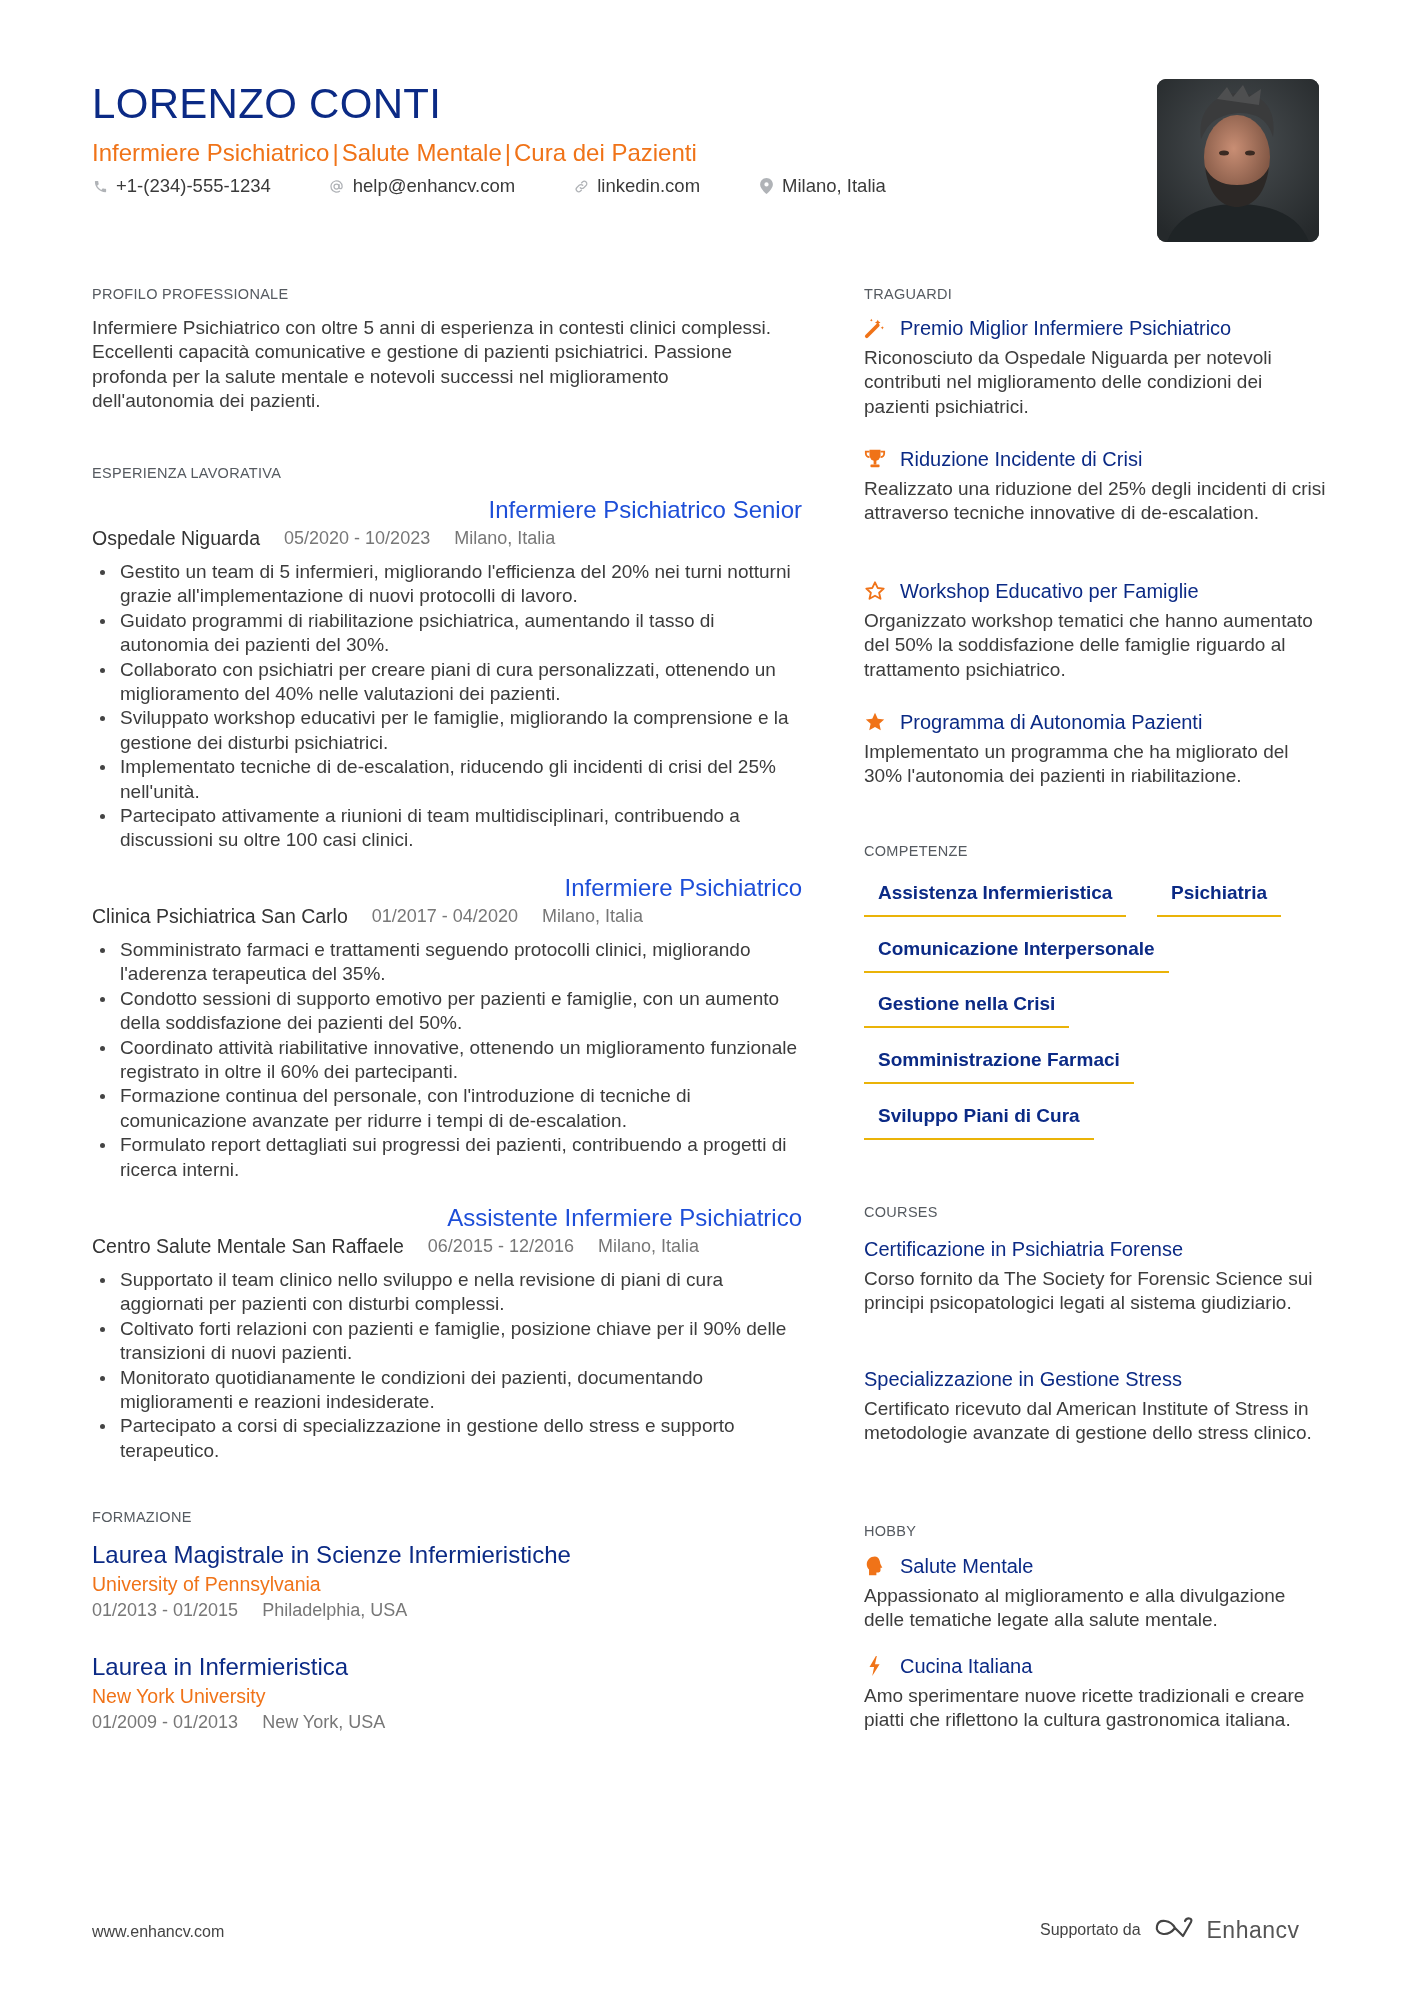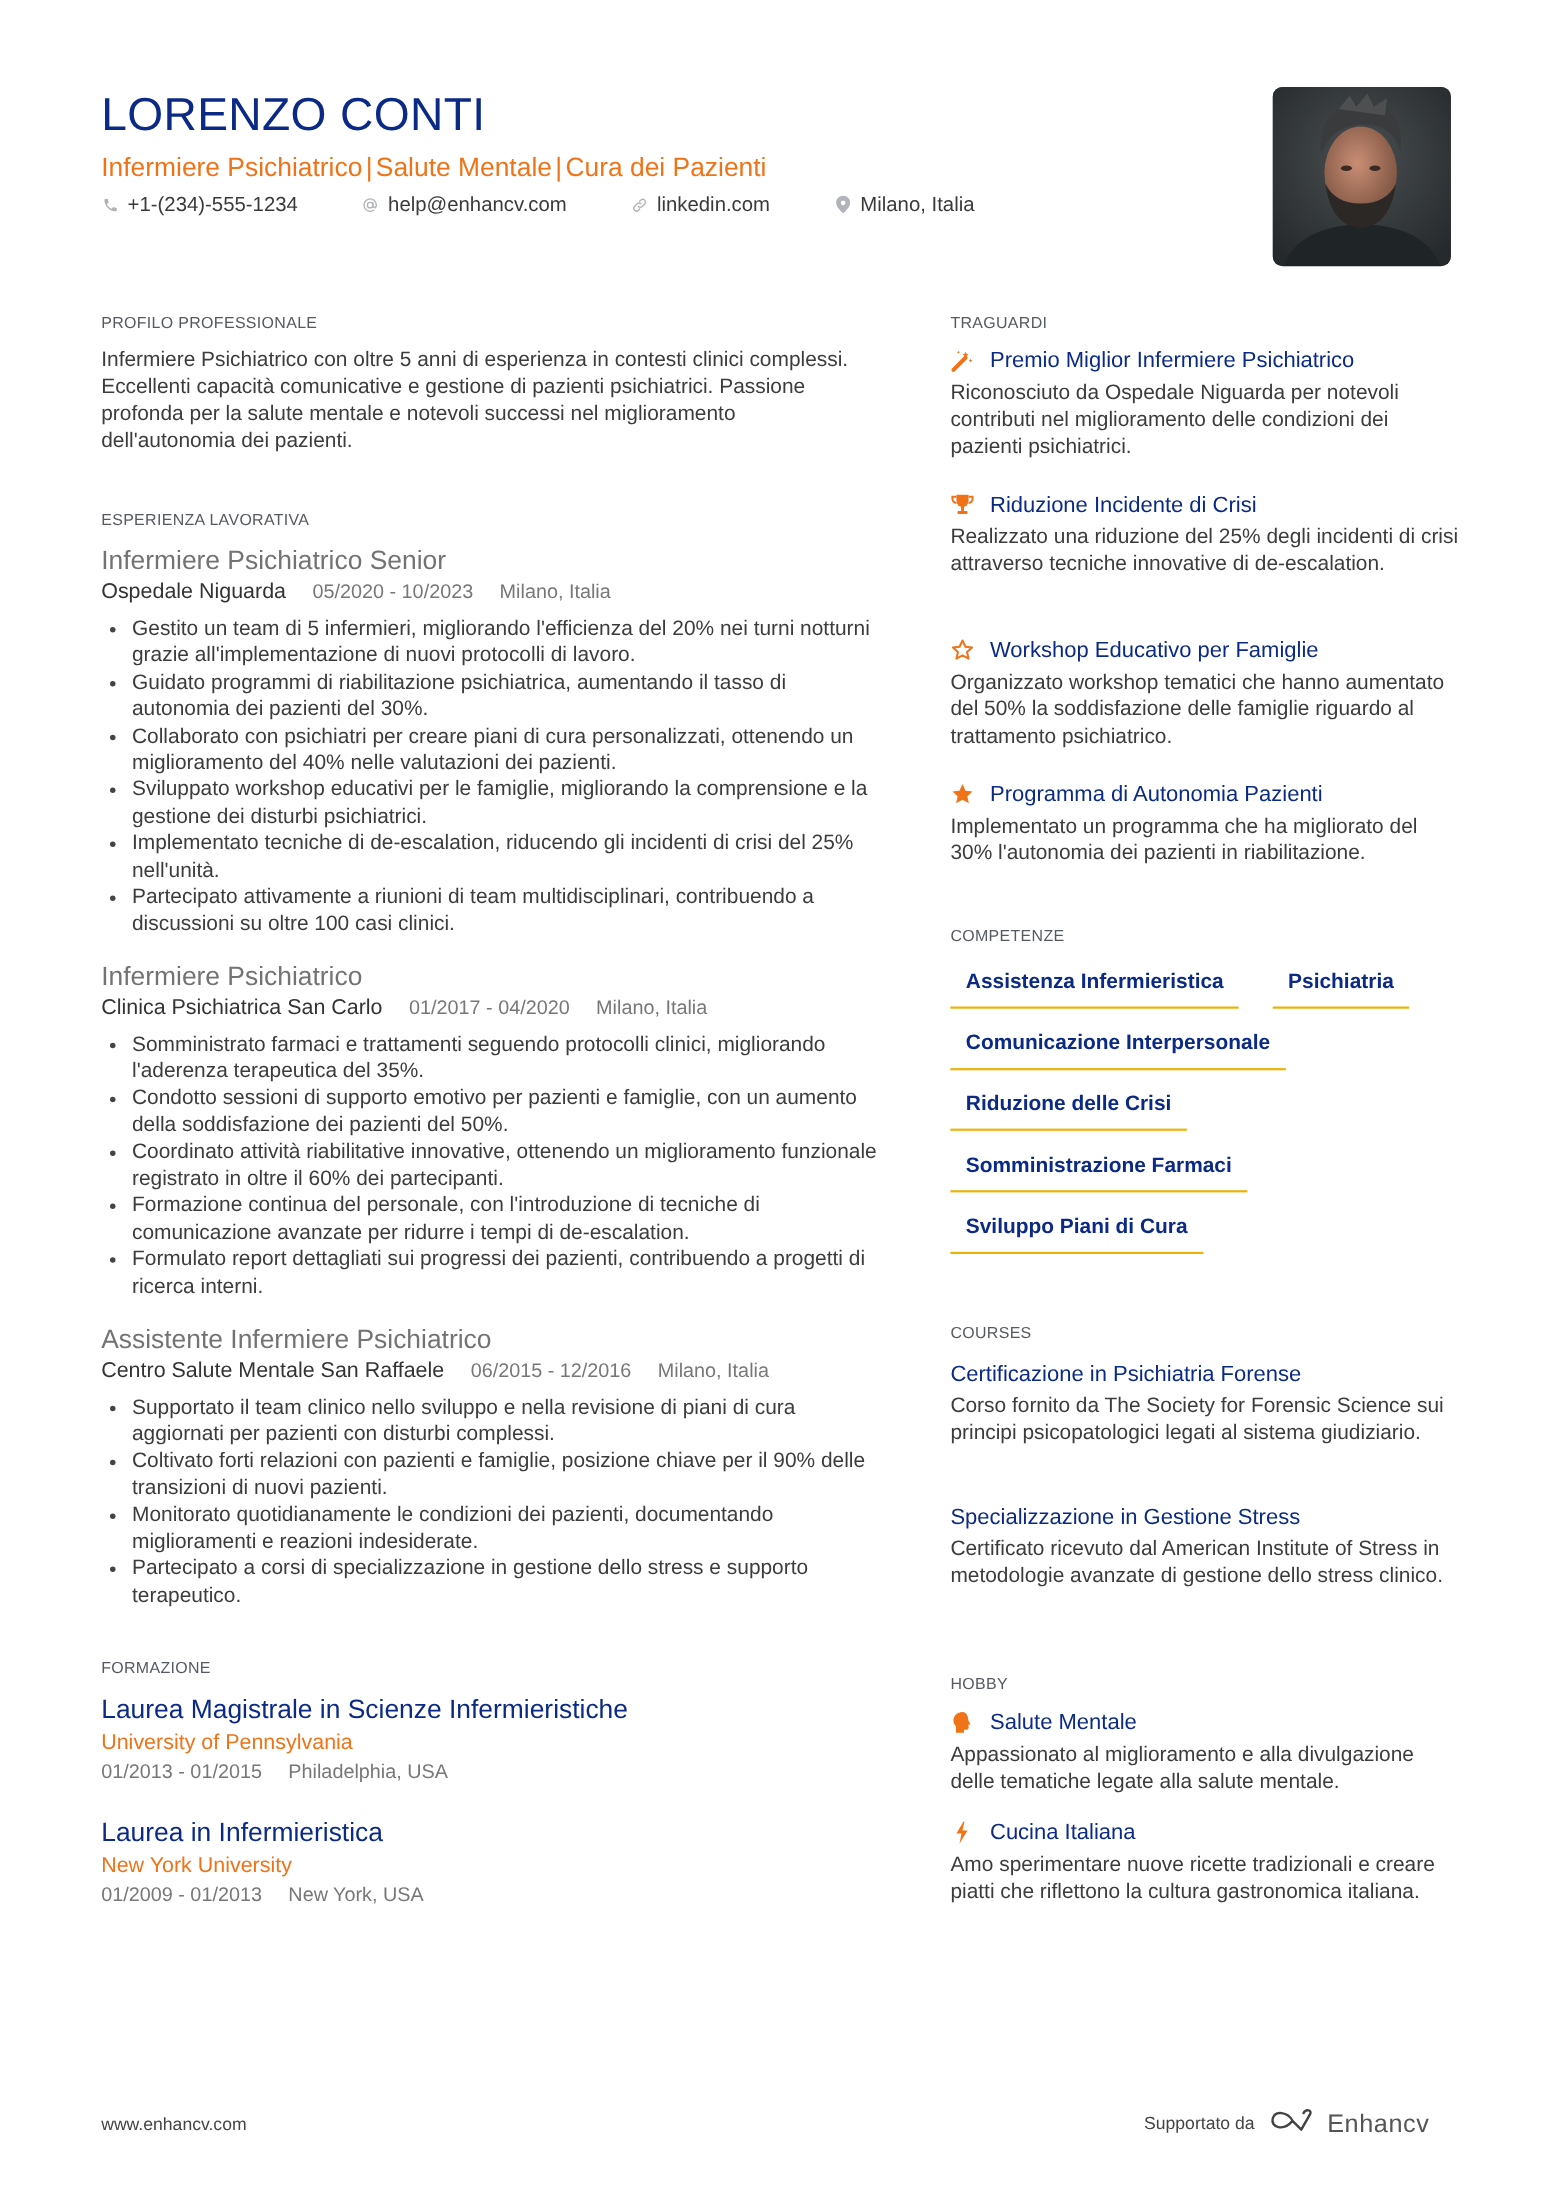--- a/index.html
+++ b/index.html
@@ -12,21 +12,21 @@
   .contacts { left: 92px; top: 174px; display: flex; align-items: center; font-size: 18.5px; line-height: 24px; color: #3a3a3a; white-space: nowrap; gap: 38px; }
   .contact { display: flex; align-items: center; margin-right: 20px; }
   .contact .ic { width: 16px; height: 16px; margin-right: 8px; display: inline-flex; align-items: center; justify-content: center; }
   .photo { left: 1157px; top: 79px; width: 162px; height: 163px; border-radius: 9px; overflow: hidden; background: #2e3234; }
 
   .sec-title { font-size: 14.5px; line-height: 18px; color: #555a60; letter-spacing: 0.3px; text-transform: uppercase; white-space: nowrap; }
   .body-text { font-size: 19px; line-height: 24.4px; color: #3c3c3c; }
   .left-col { left: 92px; width: 710px; }
   .right-col { left: 864px; width: 466px; }
 
-  .job-title { font-size: 24px; line-height: 30px; color: #737373; white-space: nowrap; }
+  .job-title { font-size: 24px; line-height: 30px; color: #1d4ed8; white-space: nowrap; text-align: right; }
   .job-meta { display: flex; font-size: 19.5px; line-height: 26px; white-space: nowrap; }
   .job-meta .company { color: #333; margin-right: 24px; }
   .job-meta .dates { color: #777; margin-right: 24px; font-size: 18px; }
   .job-meta .loc { color: #777; font-size: 18px; }
   ul.bullets { list-style: none; margin-top: 9px; }
   ul.bullets li { position: relative; padding-left: 28px; font-size: 19px; line-height: 24.4px; color: #3c3c3c; }
   ul.bullets li::before { content: ""; position: absolute; left: 8px; top: 10px; width: 5px; height: 5px; border-radius: 50%; background: #444; }
 
   .edu-title { font-size: 24px; line-height: 30px; color: #0b2a85; white-space: nowrap; }
   .edu-school { font-size: 19.5px; line-height: 28px; color: #f07318; white-space: nowrap; }
@@ -235,21 +235,21 @@
     <span class="ach-title">Programma di Autonomia Pazienti</span>
   </div>
   <div class="ach-desc">Implementato un programma che ha migliorato del 30% l'autonomia dei pazienti in riabilitazione.</div>
 </div>
 
 <div class="abs sec-title right-col" style="top:842px;">COMPETENZE</div>
 
 <div class="skill" style="left:864px; top:881px;">Assistenza Infermieristica</div>
 <div class="skill" style="left:1157px; top:881px;">Psichiatria</div>
 <div class="skill" style="left:864px; top:937px;">Comunicazione Interpersonale</div>
-<div class="skill" style="left:864px; top:992px;">Riduzione delle Crisi</div>
+<div class="skill" style="left:864px; top:992px;">Gestione nella Crisi</div>
 <div class="skill" style="left:864px; top:1048px;">Somministrazione Farmaci</div>
 <div class="skill" style="left:864px; top:1104px;">Sviluppo Piani di Cura</div>
 
 <div class="abs sec-title right-col" style="top:1203px;">COURSES</div>
 
 <div class="abs right-col" style="top:1235px;">
   <div class="course-title">Certificazione in Psichiatria Forense</div>
   <div class="ach-desc">Corso fornito da The Society for Forensic Science sui principi psicopatologici legati al sistema giudiziario.</div>
 </div>
 

